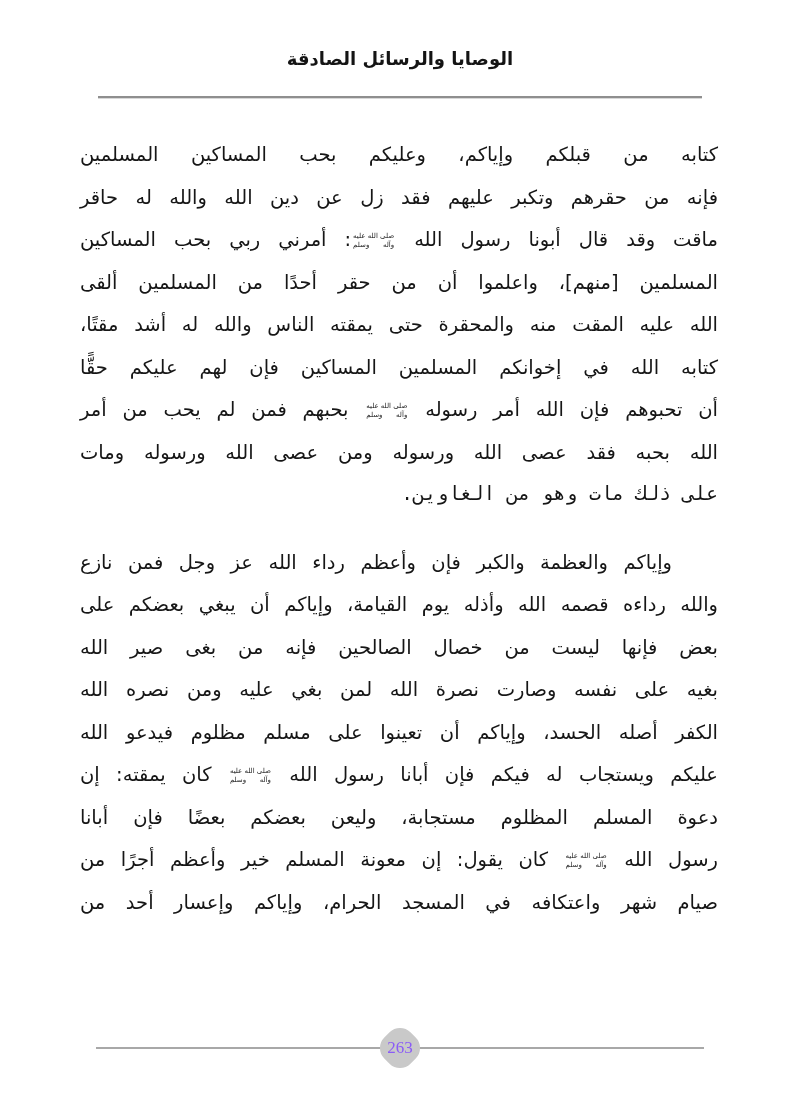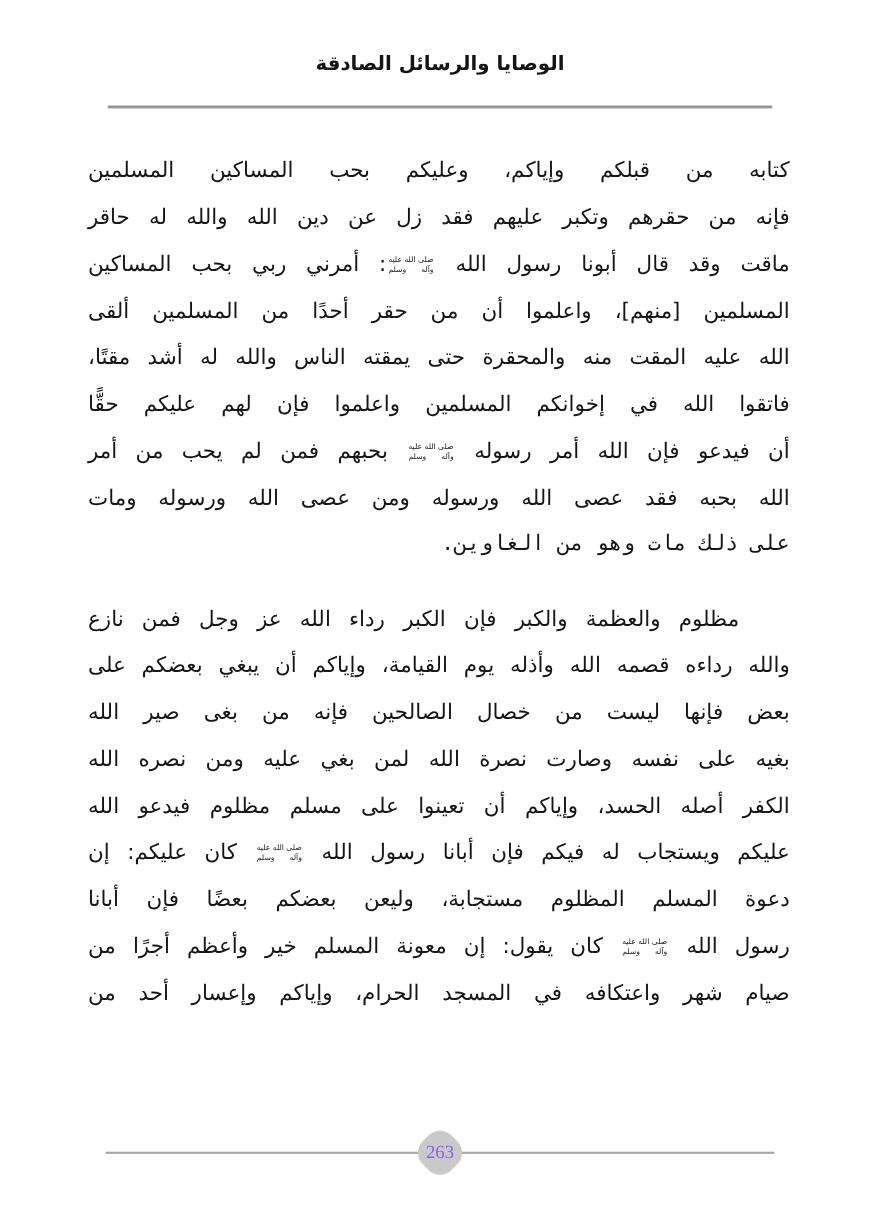--- a/index.html
+++ b/index.html
@@ -102,32 +102,32 @@
   </div>
   <div class="header-rule"></div>
 
   <div class="text-body">
       <div class="para">
         <div class="line"><span>كتابه من قبلكم وإياكم، وعليكم بحب المساكين المسلمين</span></div>
         <div class="line"><span>فإنه من حقرهم وتكبر عليهم فقد زل عن دين الله والله له حاقر</span></div>
         <div class="line"><span>ماقت وقد قال أبونا رسول الله </span><span class="honorific"><span>صلى الله عليه</span><span>وآله وسلم</span></span><span>: أمرني ربي بحب المساكين</span></div>
         <div class="line"><span>المسلمين [منهم]، واعلموا أن من حقر أحدًا من المسلمين ألقى</span></div>
         <div class="line"><span>الله عليه المقت منه والمحقرة حتى يمقته الناس والله له أشد مقتًا،</span></div>
-        <div class="line"><span>فاتقوا الله في إخوانكم المسلمين واعلموا فإن لهم عليكم حقًّا</span></div>
-        <div class="line"><span>أن فيدعو فإن الله أمر رسوله </span><span class="honorific"><span>صلى الله عليه</span><span>وآله وسلم</span></span><span> بحبهم فمن لم يحب من أمر</span></div>
+        <div class="line"><span>كتابه الله في إخوانكم المسلمين المساكين فإن لهم عليكم حقًّا</span></div>
+        <div class="line"><span>أن تحبوهم فإن الله أمر رسوله </span><span class="honorific"><span>صلى الله عليه</span><span>وآله وسلم</span></span><span> بحبهم فمن لم يحب من أمر</span></div>
         <div class="line"><span>الله بحبه فقد عصى الله ورسوله ومن عصى الله ورسوله ومات</span></div>
         <div class="line short-last"><span>على ذلك مات وهو من الغاوين.</span></div>
       </div>
       <div class="para">
-        <div class="line indent"><span>مظلوم والعظمة والكبر فإن الكبر رداء الله عز وجل فمن نازع</span></div>
+        <div class="line indent"><span>وإياكم والعظمة والكبر فإن وأعظم رداء الله عز وجل فمن نازع</span></div>
         <div class="line"><span>والله رداءه قصمه الله وأذله يوم القيامة، وإياكم أن يبغي بعضكم على</span></div>
         <div class="line"><span>بعض فإنها ليست من خصال الصالحين فإنه من بغى صير الله</span></div>
         <div class="line"><span>بغيه على نفسه وصارت نصرة الله لمن بغي عليه ومن نصره الله</span></div>
         <div class="line"><span>الكفر أصله الحسد، وإياكم أن تعينوا على مسلم مظلوم فيدعو الله</span></div>
-        <div class="line"><span>عليكم ويستجاب له فيكم فإن أبانا رسول الله </span><span class="honorific"><span>صلى الله عليه</span><span>وآله وسلم</span></span><span> كان عليكم: إن</span></div>
+        <div class="line"><span>عليكم ويستجاب له فيكم فإن أبانا رسول الله </span><span class="honorific"><span>صلى الله عليه</span><span>وآله وسلم</span></span><span> كان يمقته: إن</span></div>
         <div class="line"><span>دعوة المسلم المظلوم مستجابة، وليعن بعضكم بعضًا فإن أبانا</span></div>
         <div class="line"><span>رسول الله </span><span class="honorific"><span>صلى الله عليه</span><span>وآله وسلم</span></span><span> كان يقول: إن معونة المسلم خير وأعظم أجرًا من</span></div>
         <div class="line"><span>صيام شهر واعتكافه في المسجد الحرام، وإياكم وإعسار أحد من</span></div>
       </div>
     </div>
 
   <div class="footer-rule"></div>
   <div class="page-number-badge"></div>
   <div class="page-number">263</div>
 

